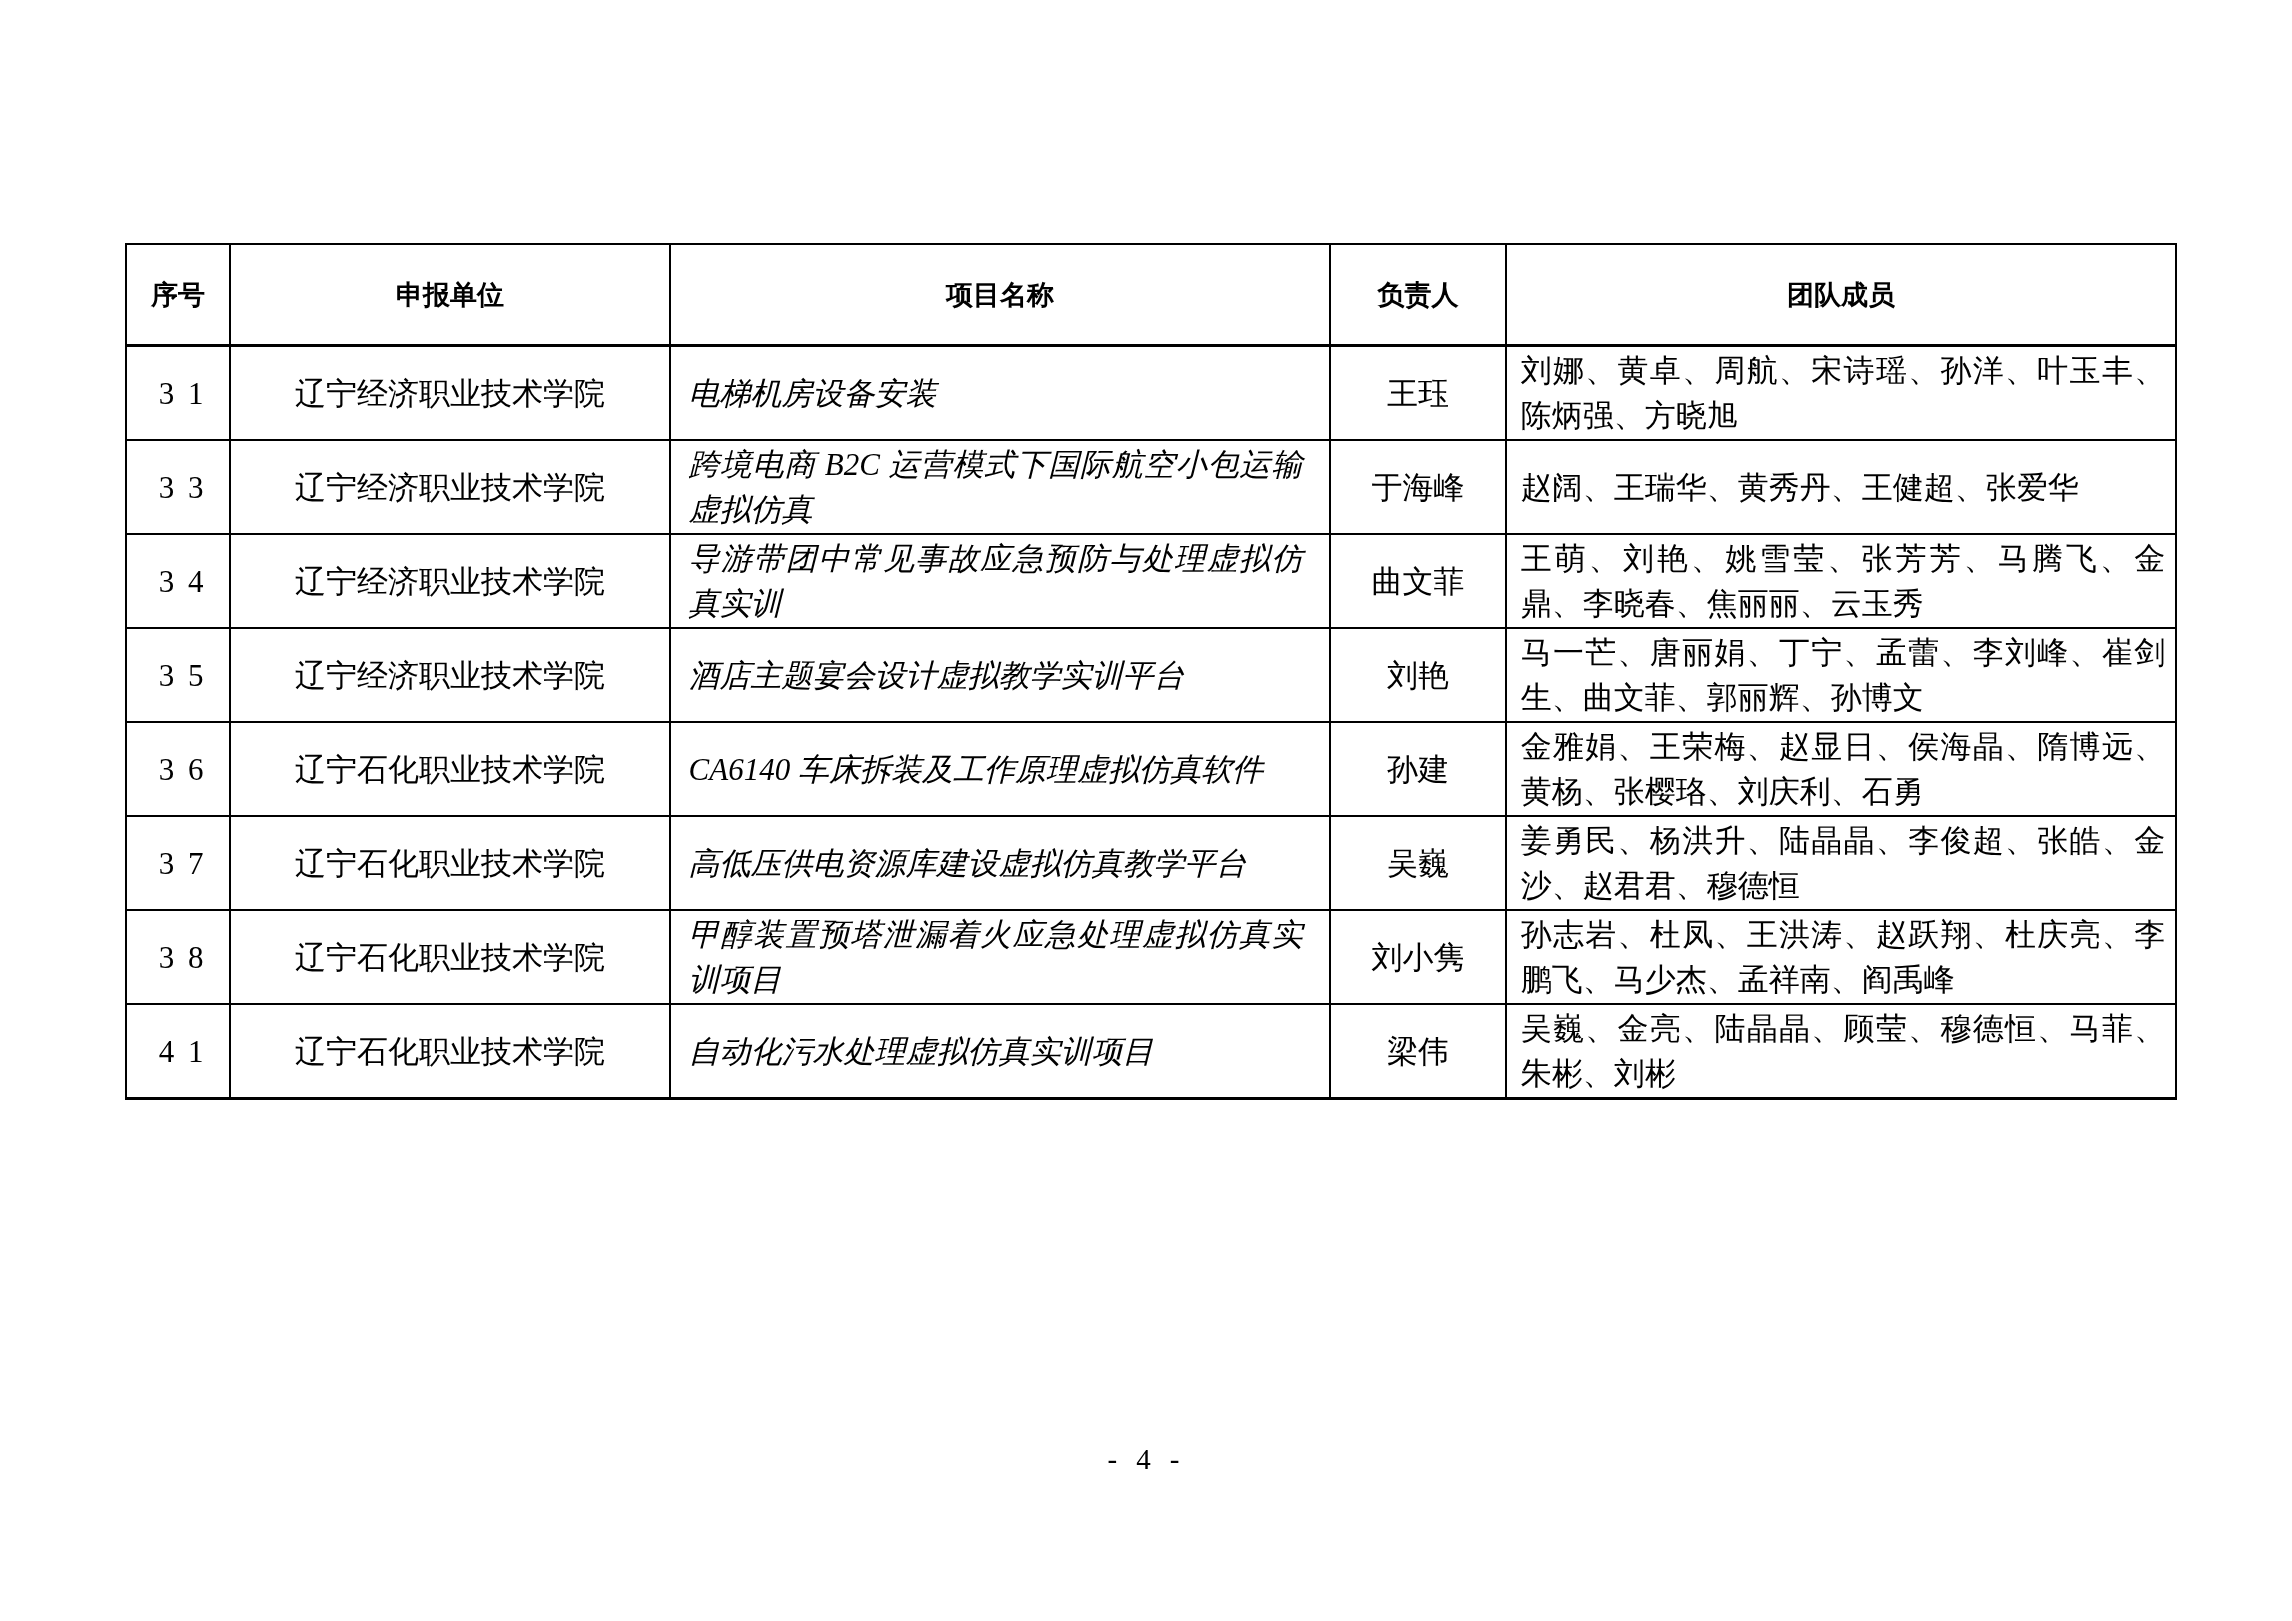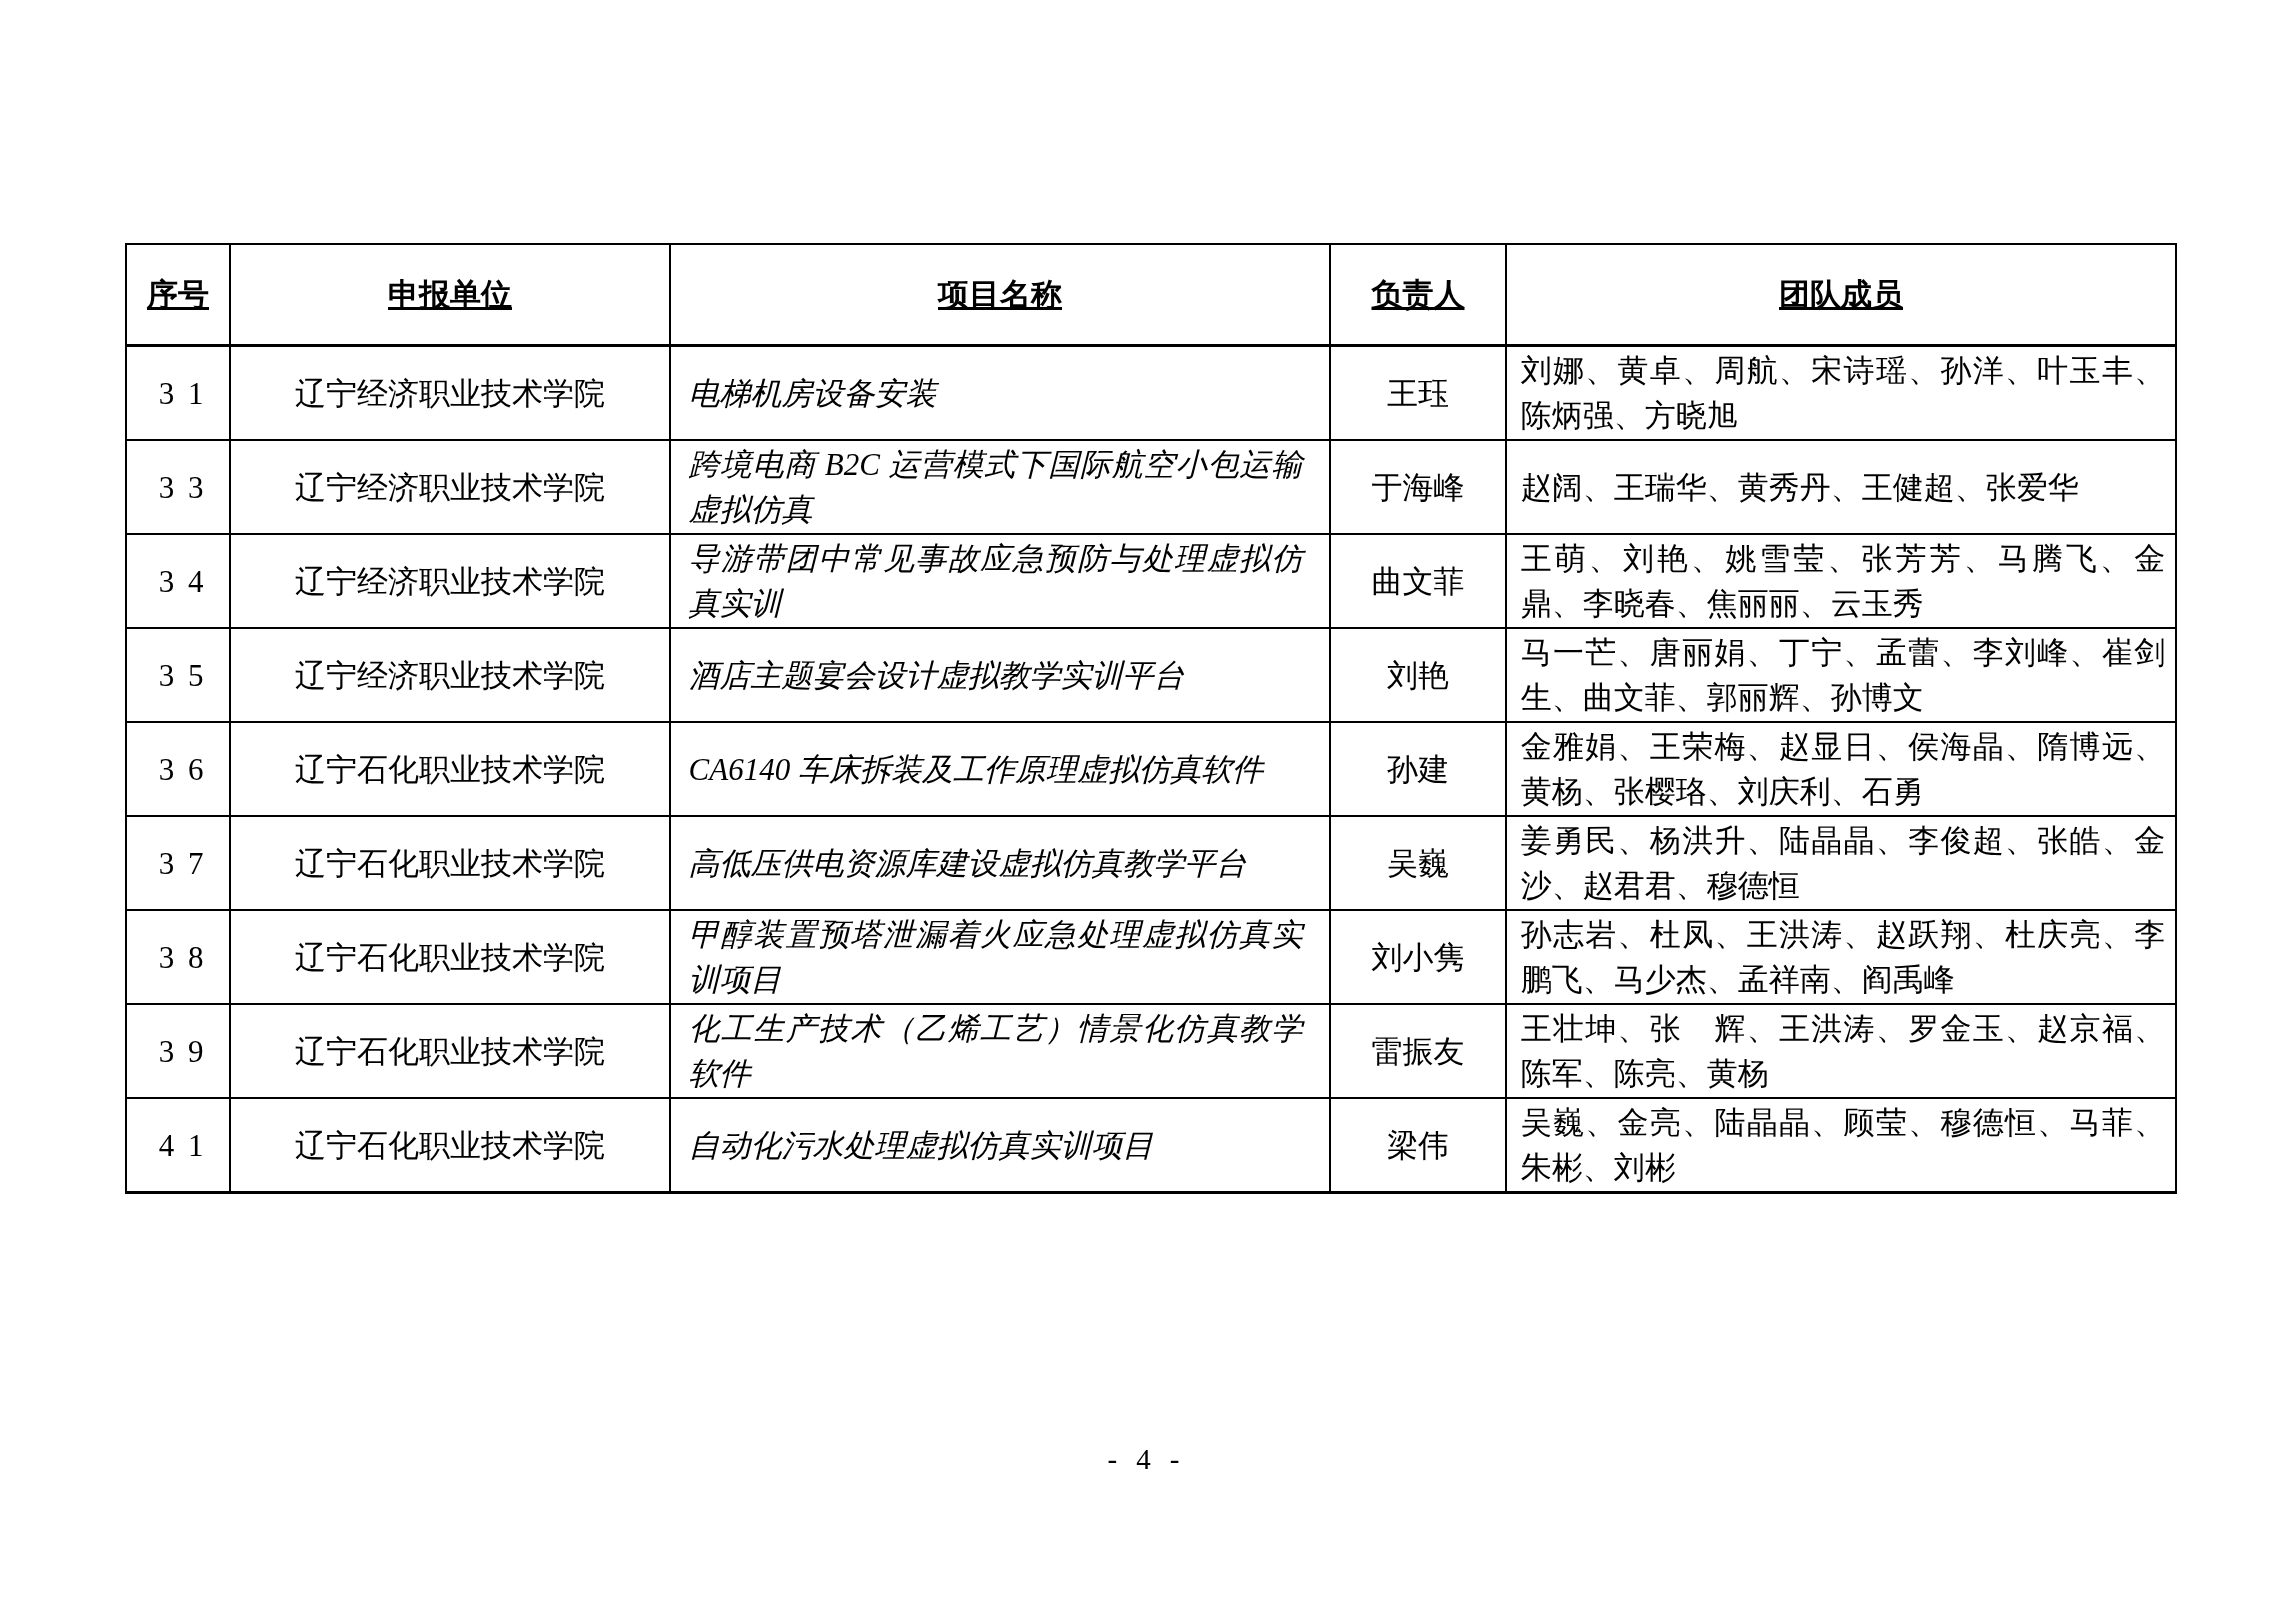--- a/index.html
+++ b/index.html
@@ -24,24 +24,23 @@
   .doc-table th, .doc-table td {
     border: 2px solid #000;
     vertical-align: middle;
     overflow: hidden;
     word-break: break-all;
   }
   .doc-table thead th {
     height: 97px;
     font-family: "Liberation Sans", "DejaVu Sans", sans-serif;
     font-weight: bold;
-    font-size: 31px;
+    font-size: 27px;
     text-align: center;
     border-bottom: 3.9px solid #000;
-    text-decoration: underline;
   }
   .doc-table tbody td {
     height: 90px;
     font-size: 31px;
     line-height: 45px;
   }
   .doc-table tbody tr:last-child td { border-bottom: 3.9px solid #000; }
   td.col-no {
     text-align: center;
     letter-spacing: 13.7px;
@@ -146,27 +145,20 @@
   </tr>
 
   <tr>
     <td class="col-no">38</td>
     <td class="col-unit">辽宁石化职业技术学院</td>
     <td class="col-project">甲醇装置预塔泄漏着火应急处理虚拟仿真实训项目</td>
     <td class="col-leader">刘小隽</td>
     <td class="col-team">孙志岩、杜凤、王洪涛、赵跃翔、杜庆亮、李鹏飞、马少杰、孟祥南、阎禹峰</td>
   </tr>
 
-  <tr>
-    <td class="col-no">39</td>
-    <td class="col-unit">辽宁石化职业技术学院</td>
-    <td class="col-project">化工生产技术（乙烯工艺）情景化仿真教学软件</td>
-    <td class="col-leader">雷振友</td>
-    <td class="col-team">王壮坤、张　辉、王洪涛、罗金玉、赵京福、陈军、陈亮、黄杨</td>
-  </tr>
 
 
   <tr>
     <td class="col-no">41</td>
     <td class="col-unit">辽宁石化职业技术学院</td>
     <td class="col-project">自动化污水处理虚拟仿真实训项目</td>
     <td class="col-leader">梁伟</td>
     <td class="col-team">吴巍、金亮、陆晶晶、顾莹、穆德恒、马菲、朱彬、刘彬</td>
   </tr>
 </tbody>

